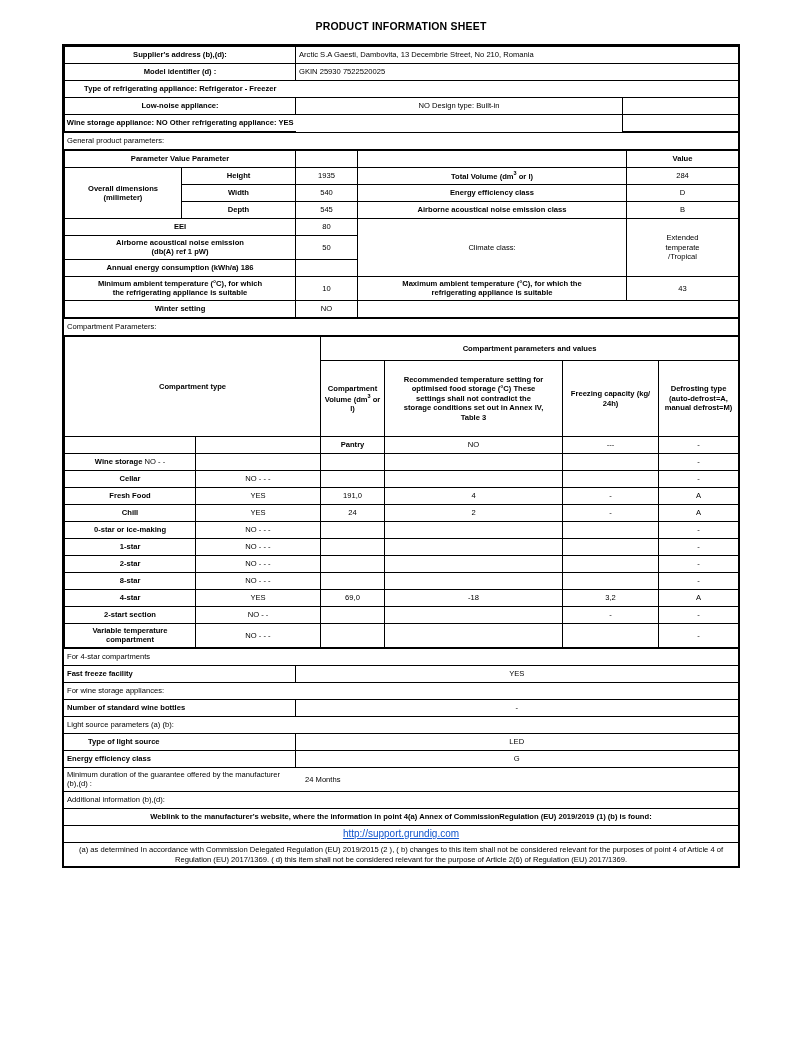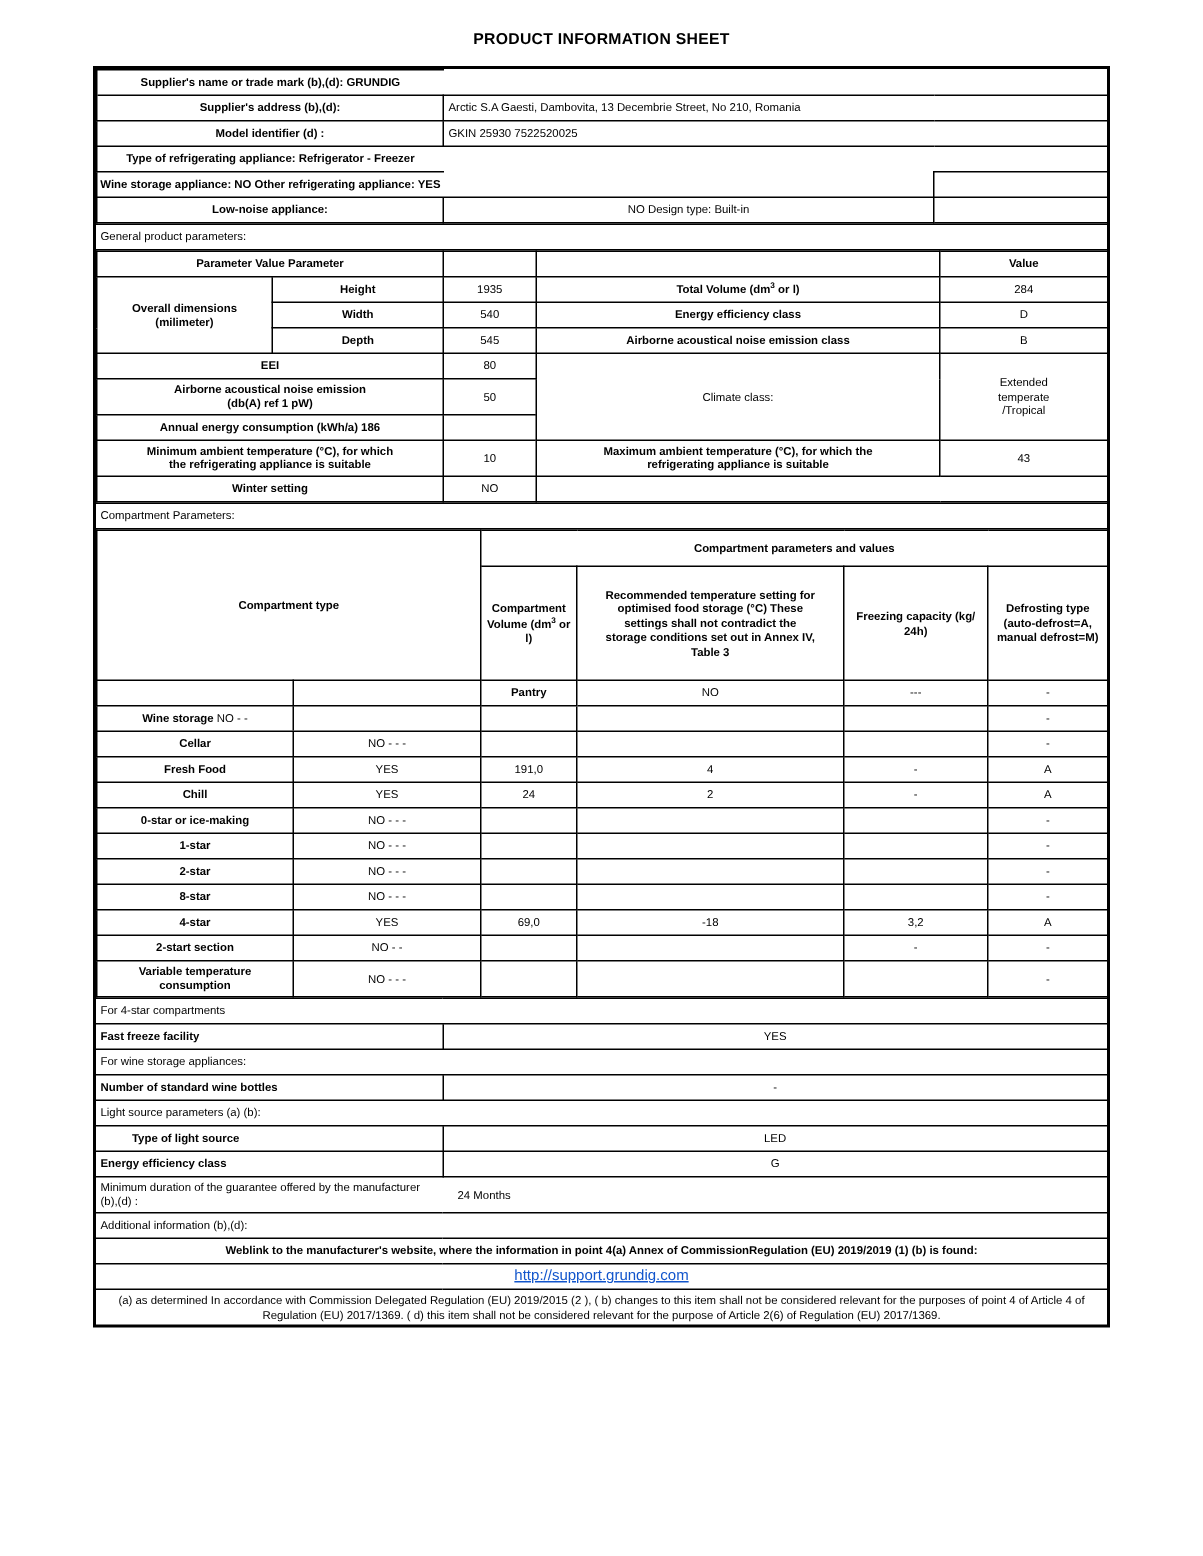--- a/index.html
+++ b/index.html
@@ -107,53 +107,46 @@
   <div class="sheet">
 
     <table class="t">
       <colgroup>
         <col style="width:231px">
         <col style="width:327px">
         <col style="width:116px">
       </colgroup>
       <tbody>
         <tr>
-          <td class="b c spanlabel nobot" style="border-right:none;">
-            <span class="ovl" style="left:50%; transform:translate(-50%,-50%);">Supplier's name or trade mark (b),(d): GRUNDIG</span>
+          <td class="b c">Supplier's address (b),(d):</td>
+          <td class="l" colspan="2">Arctic S.A  Gaesti, Dambovita, 13 Decembrie Street, No 210, Romania</td>
+        </tr>
+        <tr>
+          <td class="b c">Model identifier (d) :</td>
+          <td class="l" colspan="2">GKIN 25930 7522520025</td>
+        </tr>
+        <tr>
+          <td class="b c spanlabel" style="border-right:none;">
+            <span class="ovl" style="left:50%; transform:translate(-50%,-50%);">Type of refrigerating appliance: Refrigerator - Freezer</span>
           </td>
           <td class="nb"></td>
           <td class="nb"></td>
-        </tr>
-        <tr>
-          <td class="b c">Supplier's address (b),(d):</td>
-          <td class="l" colspan="2">Arctic S.A  Gaesti, Dambovita, 13 Decembrie Street, No 210, Romania</td>
-        </tr>
-        <tr>
-          <td class="b c">Model identifier (d) :</td>
-          <td class="l" colspan="2">GKIN 25930 7522520025</td>
-        </tr>
-        <tr>
-          <td class="b c spanlabel" style="border-right:none;">
-            <span class="ovl" style="left:50%; transform:translate(-50%,-50%);">Type of refrigerating appliance: Refrigerator - Freezer</span>
-          </td>
-          <td class="nb"></td>
-          <td class="nb"></td>
-        </tr>
-        <tr>
-          <td class="b c spanlabel" style="border-right:none;">
-            <span class="ovl" style="left:50%; transform:translate(-50%,-50%);">Wine storage appliance: NO Other refrigerating appliance: YES</span>
-          </td>
-          <td class="nb" style="border-bottom:1.2px solid #000;"></td>
-          <td></td>
         </tr>
         <tr>
           <td class="b c">Low-noise appliance:</td>
           <td class="l">
             <span style="display:inline-block;width:100%;text-align:center;">NO Design type: Built-in</span>
           </td>
+          <td></td>
+        </tr>
+        <tr>
+          <td class="b c spanlabel" style="border-right:none;">
+            <span class="ovl" style="left:50%; transform:translate(-50%,-50%);">Wine storage appliance: NO Other refrigerating appliance: YES</span>
+          </td>
+          <td class="nb" style="border-bottom:1.2px solid #000;"></td>
           <td></td>
         </tr>
       </tbody>
     </table>
 
     <table class="t secbar">
       <tbody>
         <tr>
           <td style="border-left:none;border-right:none;">General product  parameters:</td>
         </tr>
@@ -362,21 +355,21 @@
           </tr>
           <tr>
             <td class="b c">2-start section</td>
             <td class="c">NO - -</td>
             <td class="c"></td>
             <td class="c"></td>
             <td class="c">-</td>
             <td class="c">-</td>
           </tr>
           <tr class="tall">
-            <td class="b c">Variable temperature consumption</td>
+            <td class="b c">Variable temperature compartment</td>
             <td class="c">NO - - -</td>
             <td class="c"></td>
             <td class="c"></td>
             <td class="c"></td>
             <td class="c">-</td>
           </tr>
         </tbody>
 
     </table>
 

